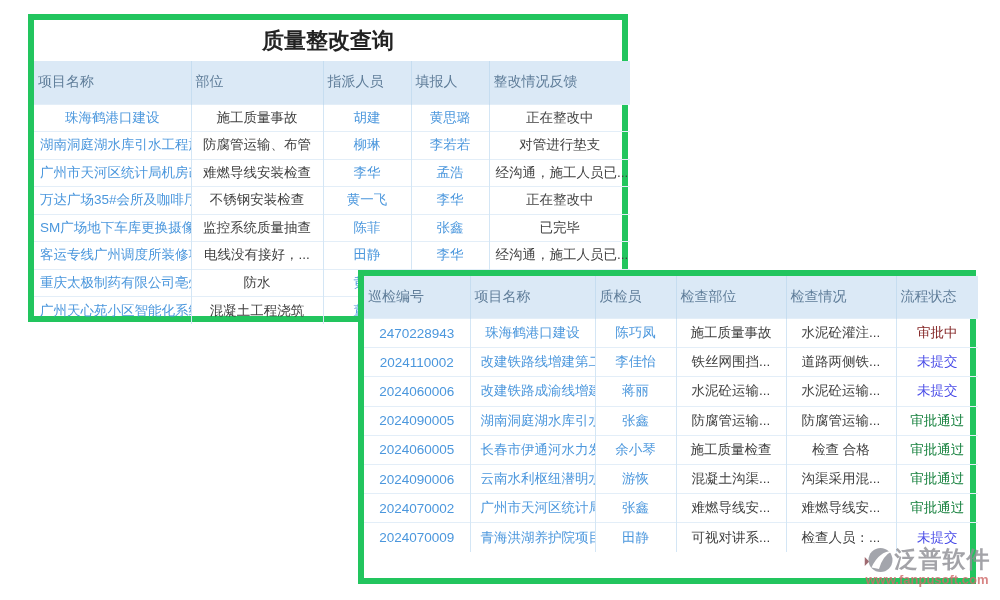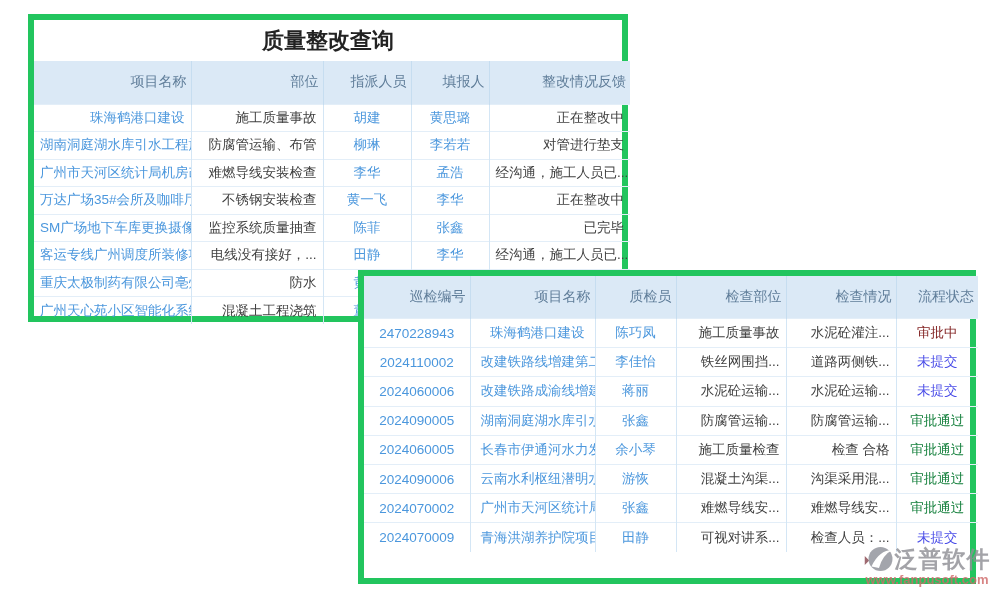--- a/index.html
+++ b/index.html
@@ -17,47 +17,47 @@
   #win2{left:358px;top:270px;width:618px;height:314px;z-index:2;}
   .titlebar{
     display:flex;align-items:center;justify-content:center;
     font-weight:bold;font-size:22px;color:#222;background:#fff;
   }
   #win1 .titlebar{height:41px;}
   #win2 .titlebar{height:44px;}
   table{border-collapse:collapse;table-layout:fixed;width:100%;}
   th{
     background:#dbe9f6;color:#5f7d99;font-weight:normal;font-size:14px;
-    text-align:right;border-left:1px solid #c6ddf0;
+    text-align:left;border-left:1px solid #c6ddf0;
     overflow:hidden;white-space:nowrap;padding:12px 4px;box-sizing:border-box;
   }
   #win1 th{height:43px;}
   #win2 th{height:32px;}
   td{
     font-size:13.5px;color:#3f3f3f;
     border-left:1px solid #d4e6f5;border-top:1px solid #e3eef8;
     overflow:hidden;white-space:nowrap;box-sizing:border-box;
     padding:0 6px;
   }
   #win1 tbody tr{height:27.5px;}
   #win2 tbody tr{height:29.2px;}
   th:first-child,td:first-child{border-left:none;}
-  .lft{text-align:right;}
+  .lft{text-align:center;}
   .ctr{text-align:center;}
   .link{color:#4b97dd;}
   .pad10{padding:0 10px;}
   .status{position:relative;z-index:5;}
   .status[data-status="pending"]{color:#7f1d1d;}
   .status[data-status="unsubmitted"]{color:#4a4de8;}
   .status[data-status="approved"]{color:#15803d;}
   .watermark{
     position:absolute;left:858px;top:544px;width:138px;z-index:3;
     text-align:center;opacity:.82;pointer-events:none;
   }
-  .wm-row{display:flex;justify-content:center;gap:1px;}
+  .wm-row{display:flex;align-items:center;justify-content:center;gap:1px;}
   .wm-brand{font-size:23px;font-weight:bold;color:#8f8f95;letter-spacing:1px;}
   .wm-url{font-size:13px;font-weight:bold;color:#cf6a6a;margin-top:-3px;}
   .wm-logo{width:30px;height:30px;display:inline-block;}
 </style>
 </head>
 <body>
 
 <div class="window" id="win1">
   <div class="titlebar">质量整改查询</div>
   <table>

